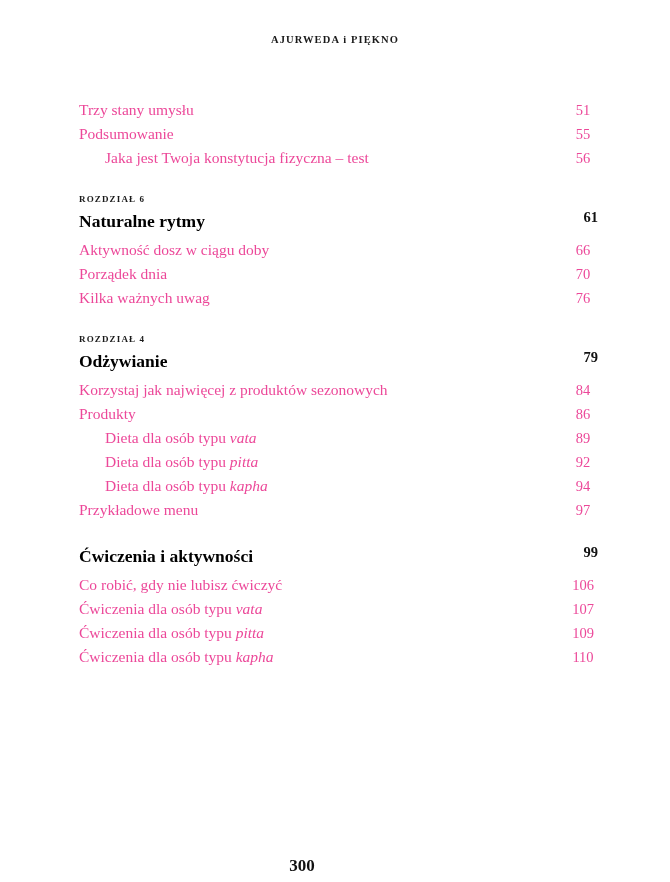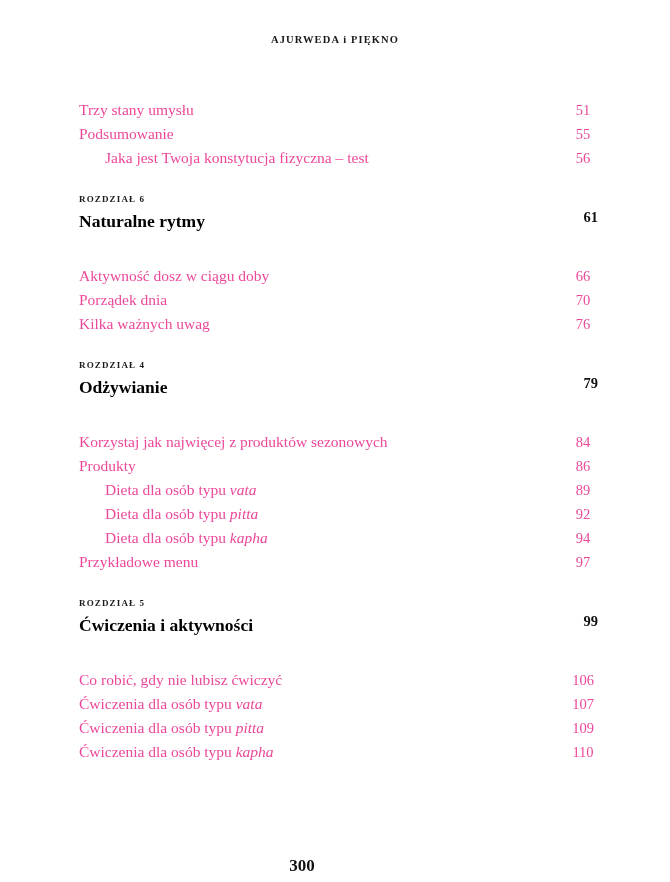--- a/index.html
+++ b/index.html
@@ -95,21 +95,21 @@
   }
   .chapter .page-no {
     font-weight: 700;
     font-size: 14.5px;
     text-align: right;
     min-width: 30px;
     flex: none;
   }
 
   .group {
-    margin-top: 31px;
+    margin-top: 5px;
   }
   .group.tight {
     margin-top: 0;
   }
 
   
   .folio {
     position: absolute;
     top: 856px;
     left: 0;
@@ -190,21 +190,20 @@
         <div class="entry indent">
           <span class="label">Dieta dla osób typu <i>kapha</i></span>
           <span class="page-no">94</span>
         </div>
         <div class="entry">
           <span class="label">Przykładowe menu</span>
           <span class="page-no">97</span>
         </div>
       </div>
       <div class="chapter">
-        <div class="kicker">ROZDZIAŁ 5</div>
         <div class="title-row">
           <span class="title">Ćwiczenia i aktywności</span>
           <span class="page-no">99</span>
         </div>
       </div>
       <div class="group">
         <div class="entry">
           <span class="label">Co robić, gdy nie lubisz ćwiczyć</span>
           <span class="page-no">106</span>
         </div>

